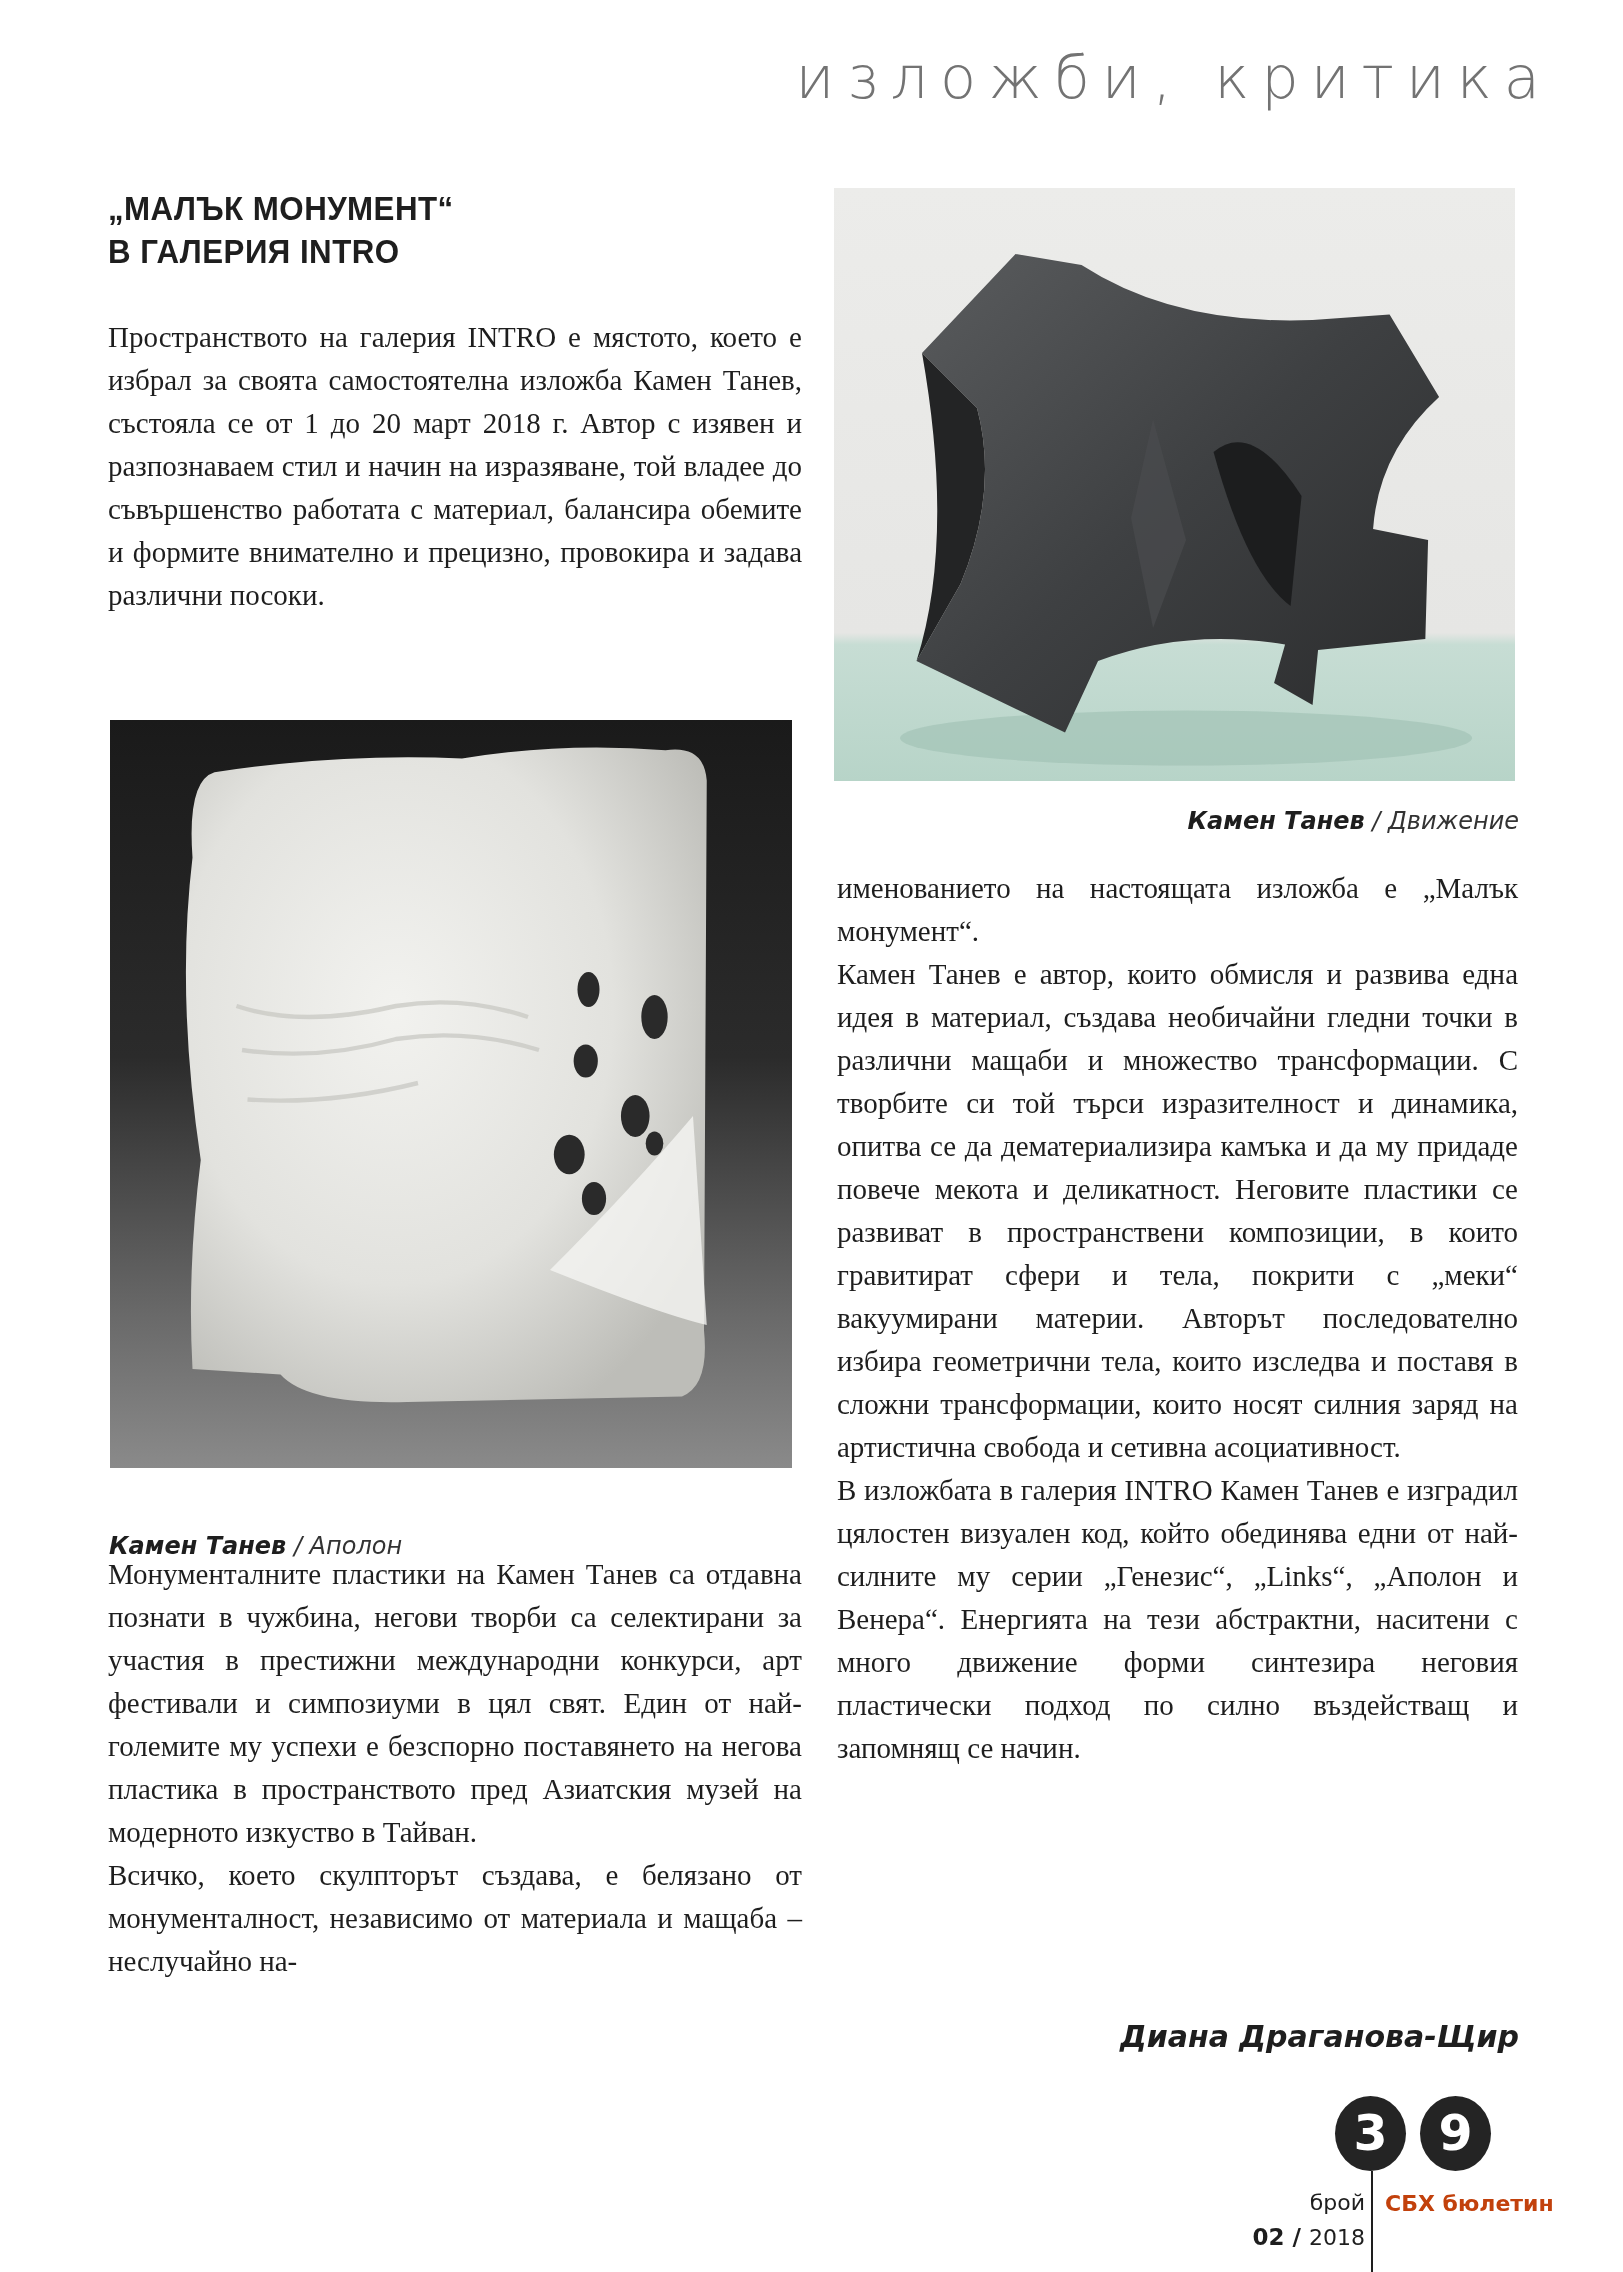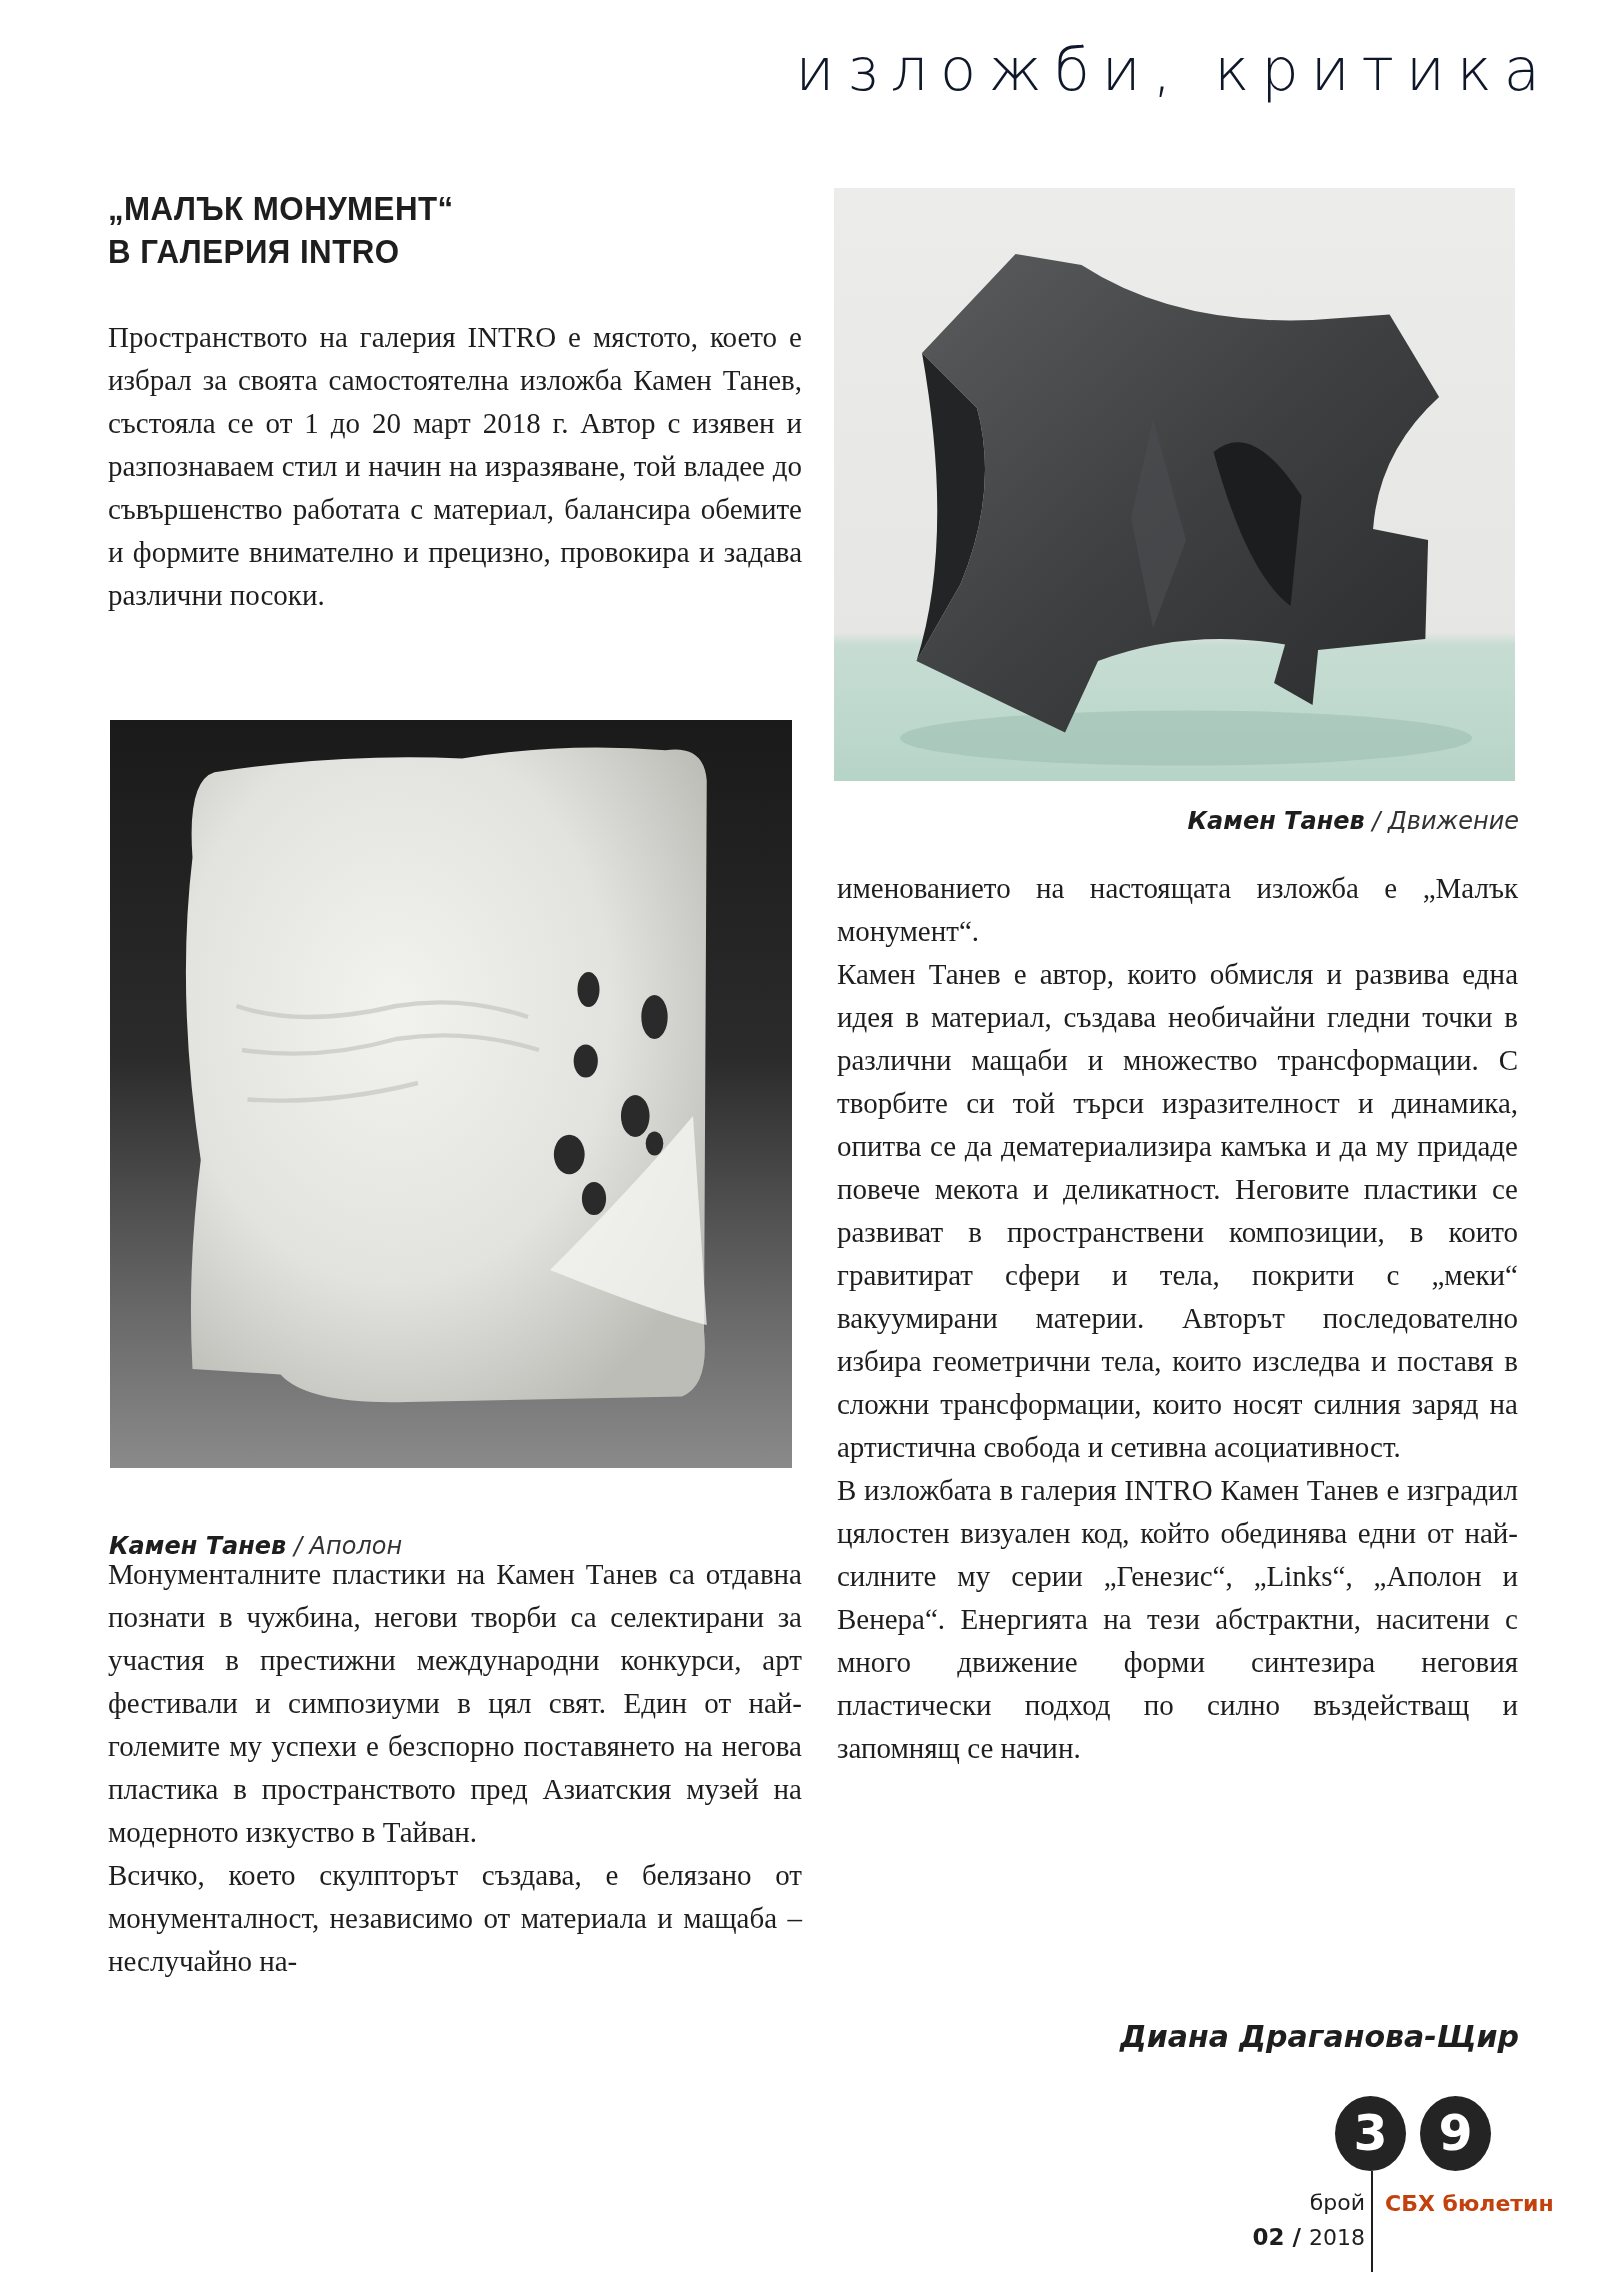--- a/index.html
+++ b/index.html
@@ -1,20 +1,20 @@
 <!DOCTYPE html>
 <html style="font-size:8.8px"><head>
 <meta charset="utf-8">
 <style>
   html, body { margin: 0; padding: 0; background: #ffffff; }
   body { width: 1623px; height: 2273px; position: relative; overflow: hidden;
          font-family: "DejaVu Sans Condensed", "DejaVu Sans", "Liberation Sans", sans-serif; color: #1e1e1e; }
 
-  .section-header { position: absolute; right: 71px; top: 35px; font-size: 59px; font-weight: 300;
-                    letter-spacing: 12px; color: #0f172a; font-family: "DejaVu Sans", sans-serif; }
+  .section-header { position: absolute; right: 71px; top: 43px; font-size: 59px; font-weight: 300;
+                    letter-spacing: 12px; color: #737373; font-family: "DejaVu Sans", sans-serif; }
 
   .article-title { position: absolute; left: 108px; top: 187px; width: 693px; margin: 0;
                    font-family: "Liberation Sans", sans-serif; font-weight: 700; font-size: 34px;
                    line-height: 43px; letter-spacing: 0.5px; color: #1e1e1e; transform: scaleX(0.92); transform-origin: left top; }
 
   .col-text { position: absolute; font-size: 29px; line-height: 43px; text-align: justify;
               color: #1e1e1e; font-family: "DejaVu Sans", sans-serif; transform-origin: left top; }
   .col-text p { margin: 0; font-family: Liberation Serif, serif; }
   .col-left-intro { left: 108px; top: 316px; width: 694px; }
   .col-left-body { left: 108px; top: 1553px; width: 694px; }

